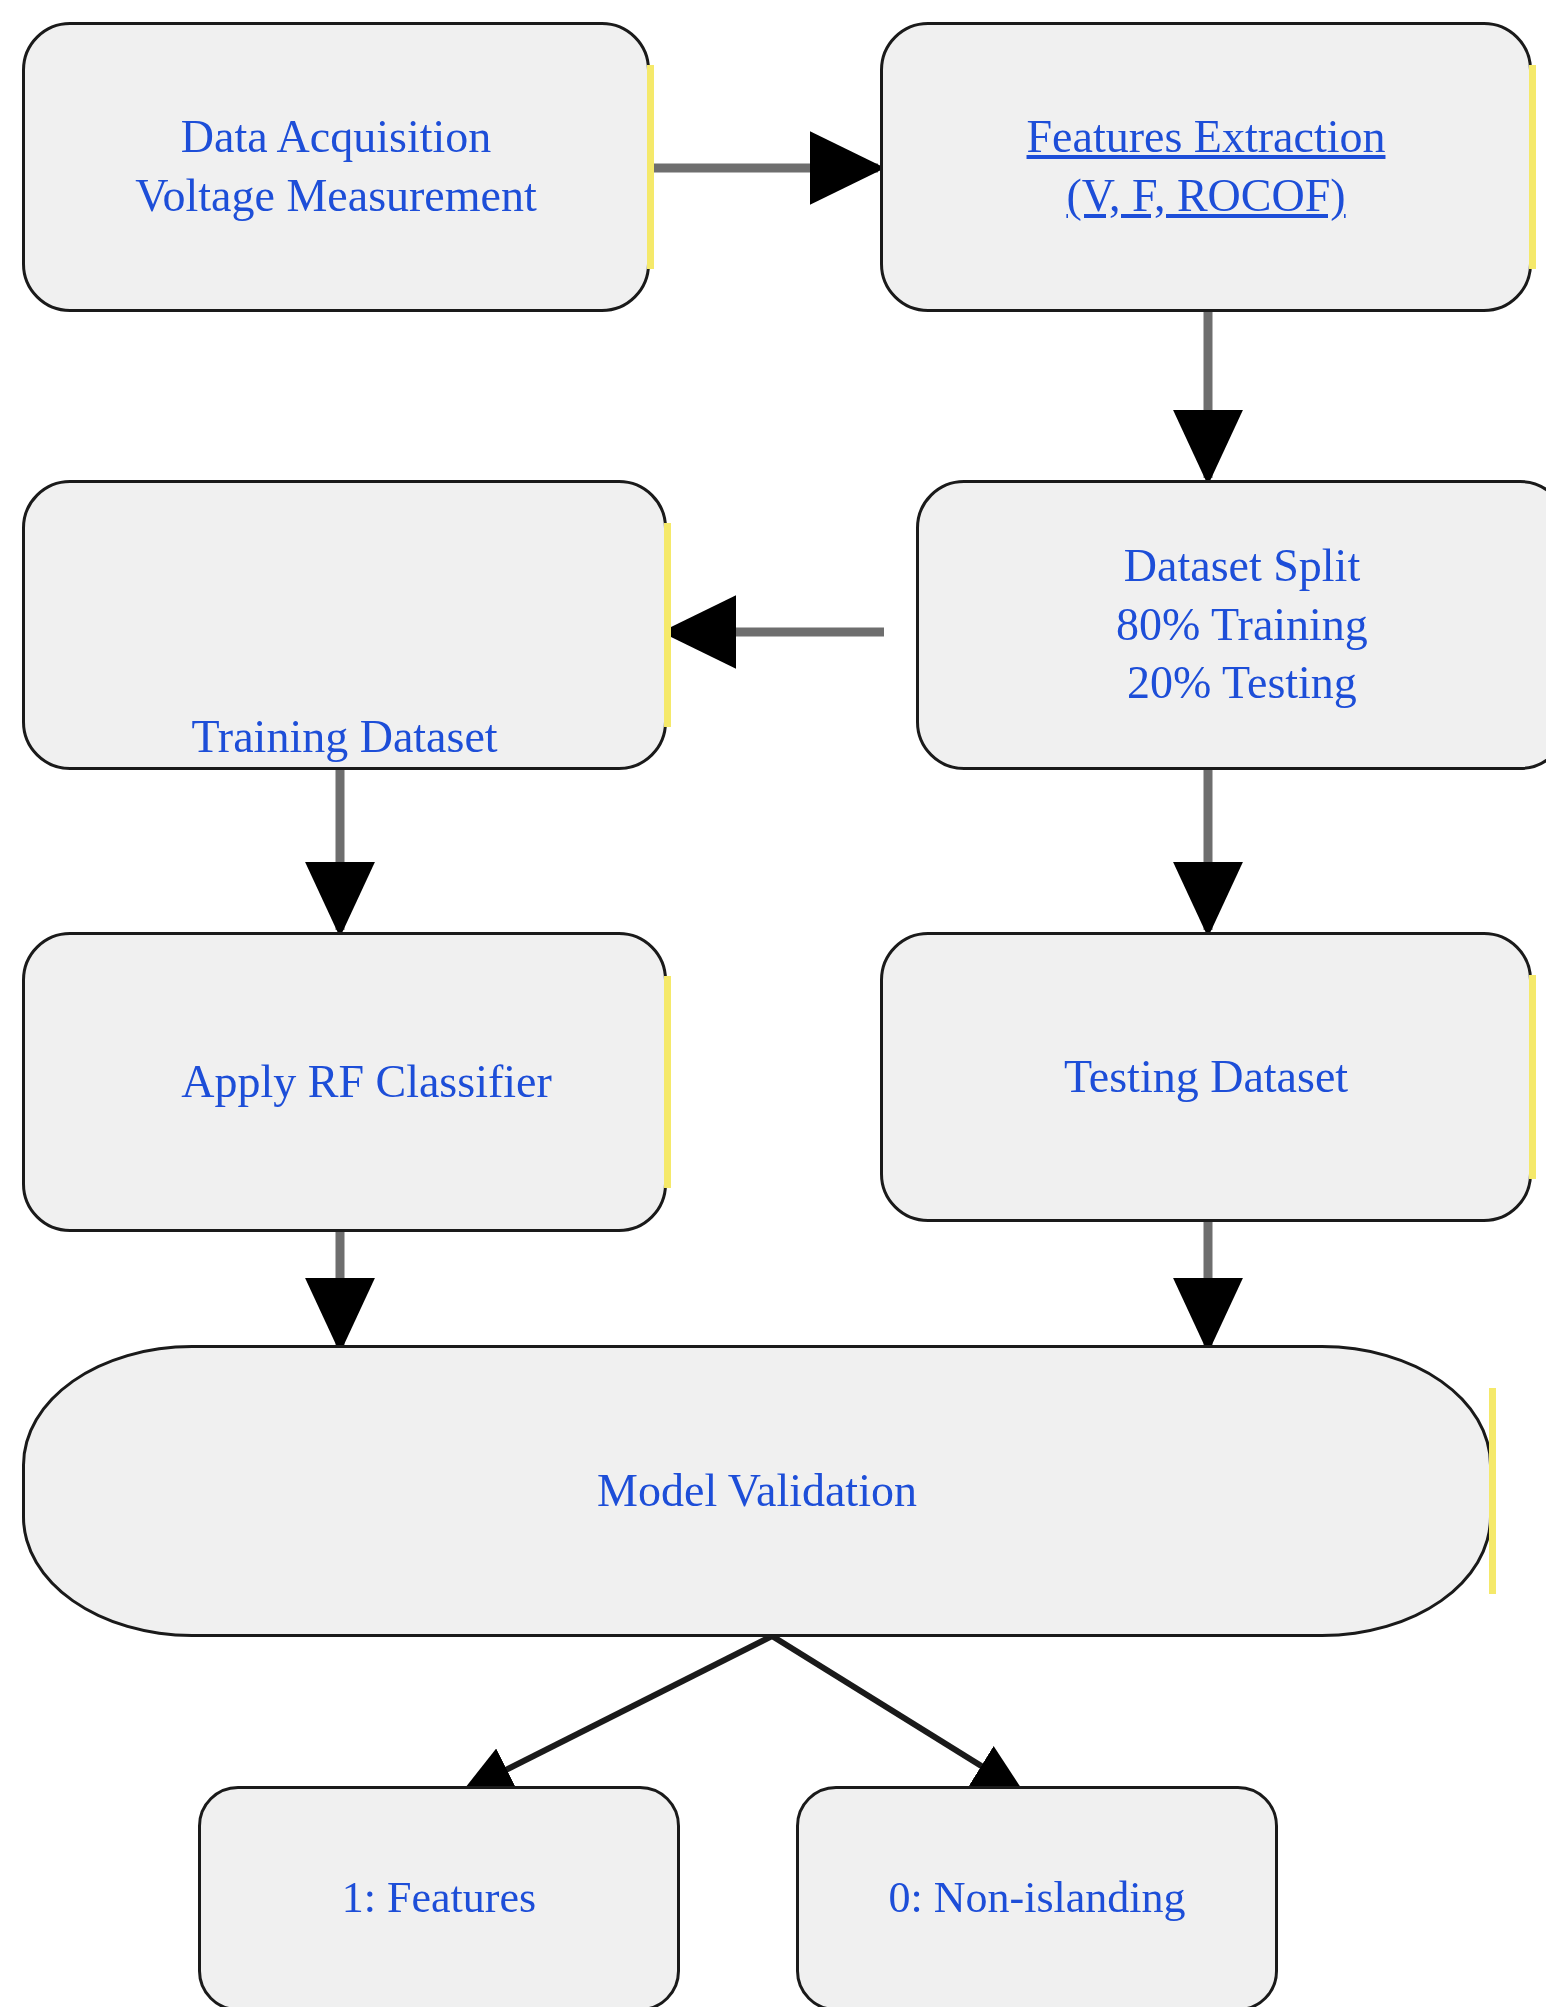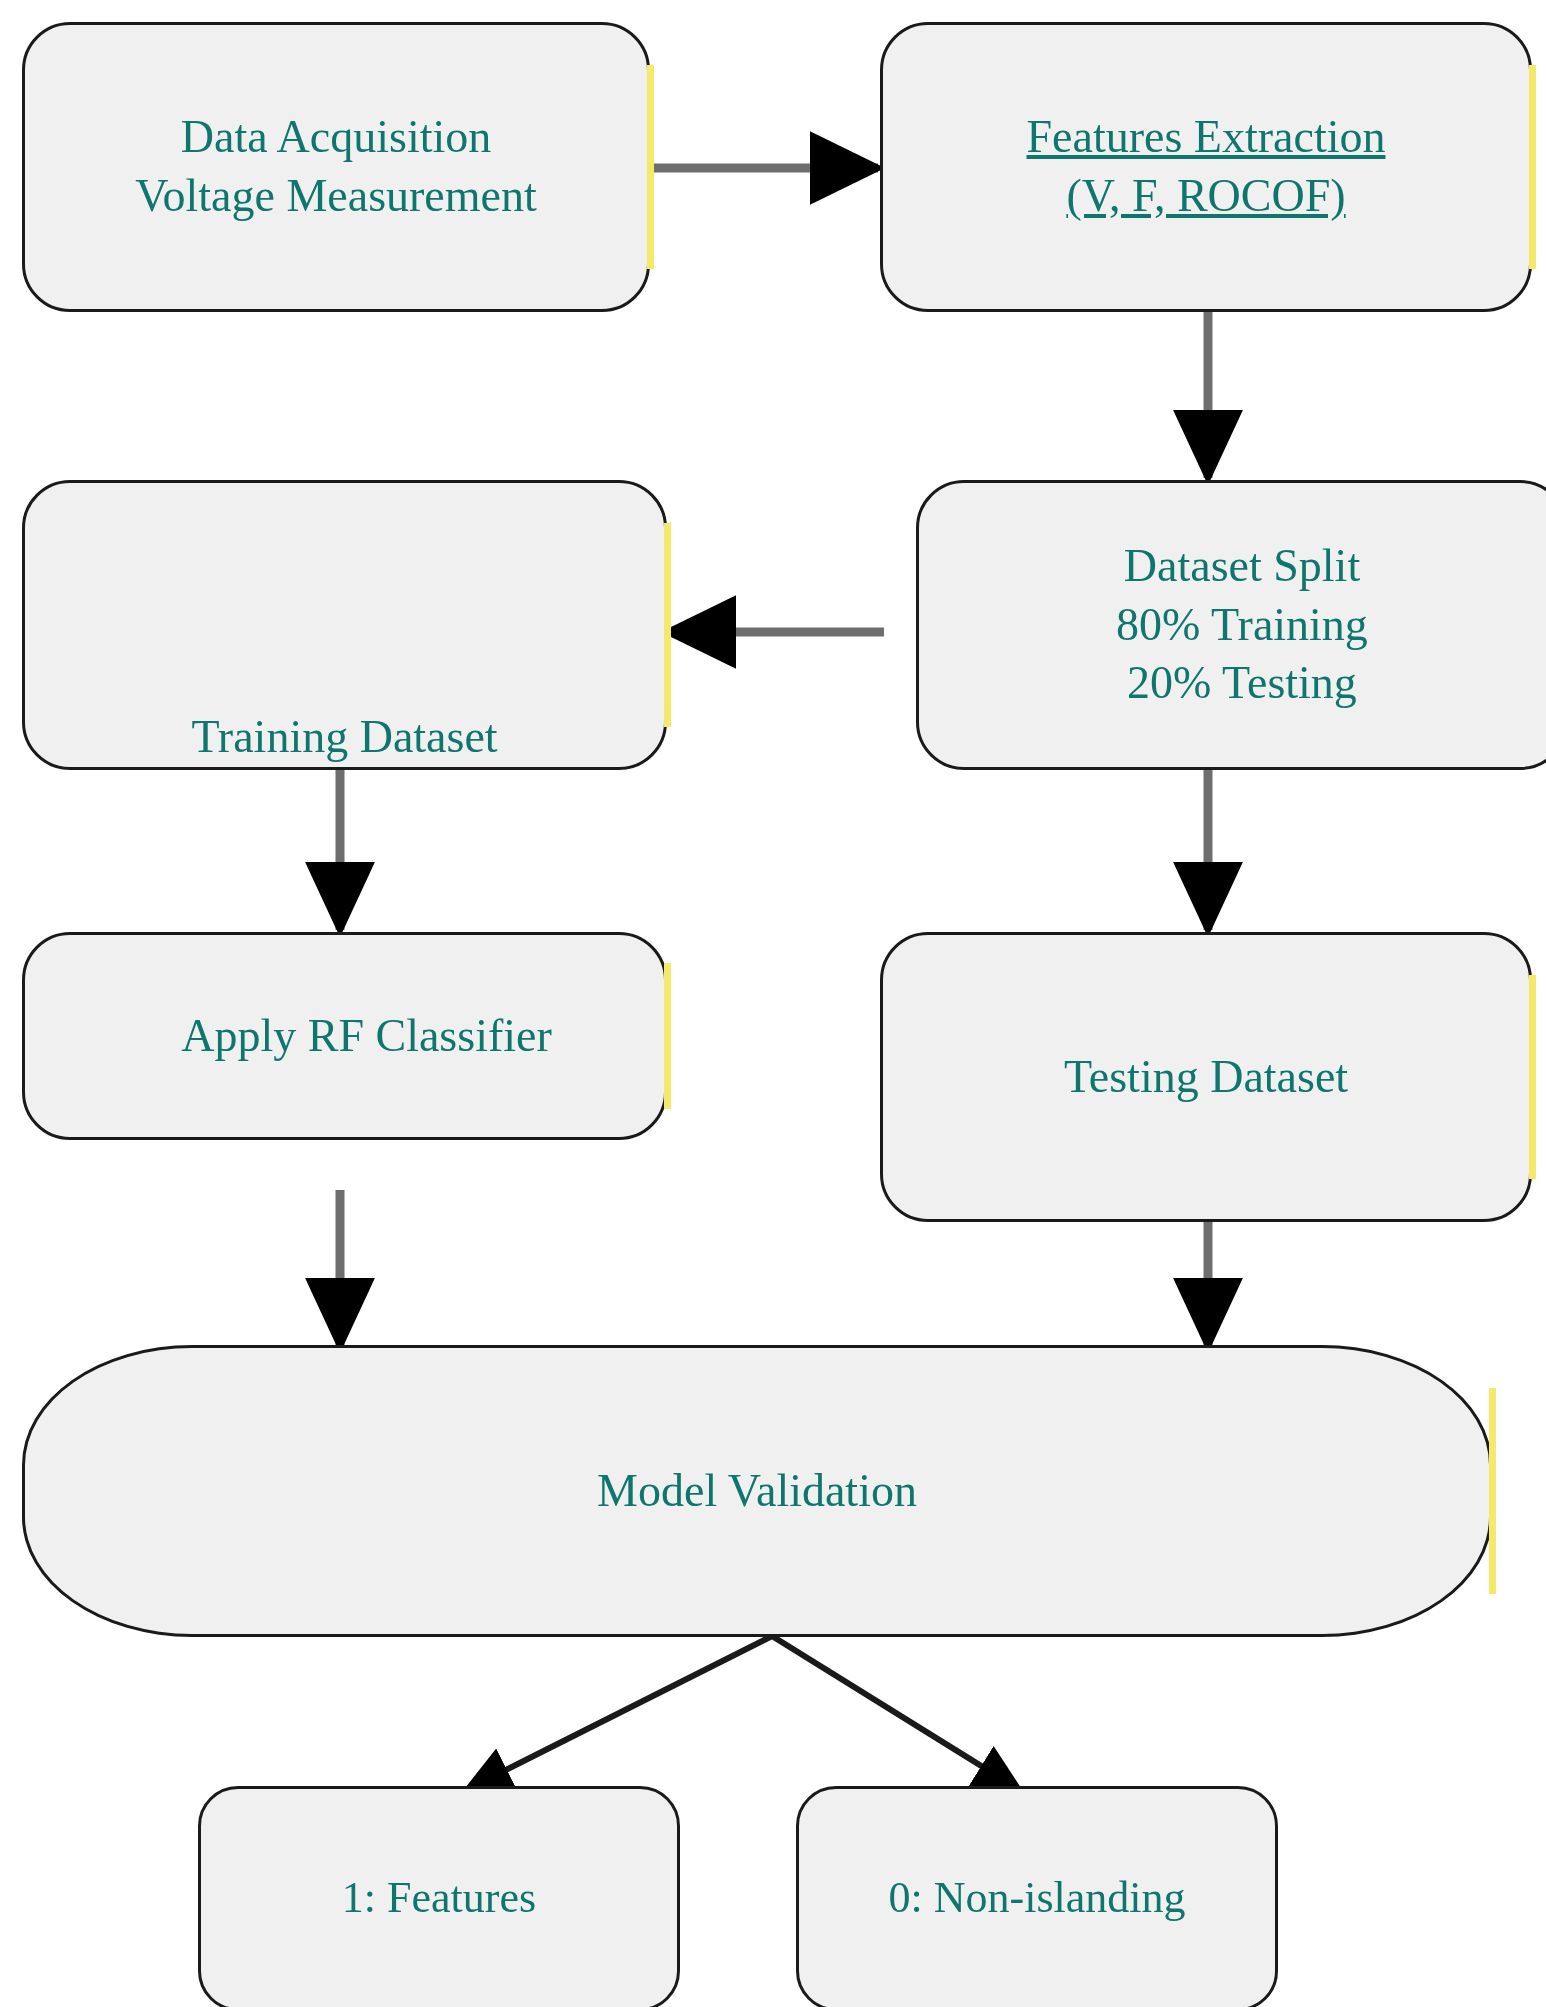--- a/index.html
+++ b/index.html
@@ -17,21 +17,21 @@
   }
   .node {
     position: absolute;
     box-sizing: border-box;
     background: #f0f0f0;
     border: 3px solid #1a1a1a;
     display: flex;
     align-items: center;
     justify-content: center;
     text-align: center;
-    color: #0f766e;
+    color: #1d4ed8;
     line-height: 1.28;
     z-index: 3;
   }
   .node .label {
     display: block;
     width: 100%;
     white-space: pre-line;
   }
   
   .node.shadow-y::after {
@@ -135,21 +135,21 @@
   <div class="node rect shadow-y fs-xl" style="left:22px; top:480px; width:645px; height:290px;align-items:flex-end;">
     <span class="label">Training Dataset</span>
   </div>
 
   <div class="node rect shadow-y fs-xl" style="left:880px; top:480px; width:652px; height:290px;margin-left:36px;">
     <span class="label">Dataset Split
 80% Training
 20% Testing</span>
   </div>
 
-  <div class="node rect shadow-y fs-xl" style="left:22px; top:932px; width:645px; height:208px;padding-left:44px;">
+  <div class="node rect shadow-y fs-xl" style="left:22px; top:932px; width:645px; height:300px;padding-left:44px;">
     <span class="label">Apply RF Classifier</span>
   </div>
 
   <div class="node rect shadow-y fs-xl" style="left:880px; top:932px; width:652px; height:290px;justify-content:flex-end;">
     <span class="label">Testing Dataset</span>
   </div>
 
   <div class="node stadium shadow-y fs-xl" style="left:22px; top:1345px; width:1470px; height:292px;">
     <span class="label">Model Validation</span>
   </div>

